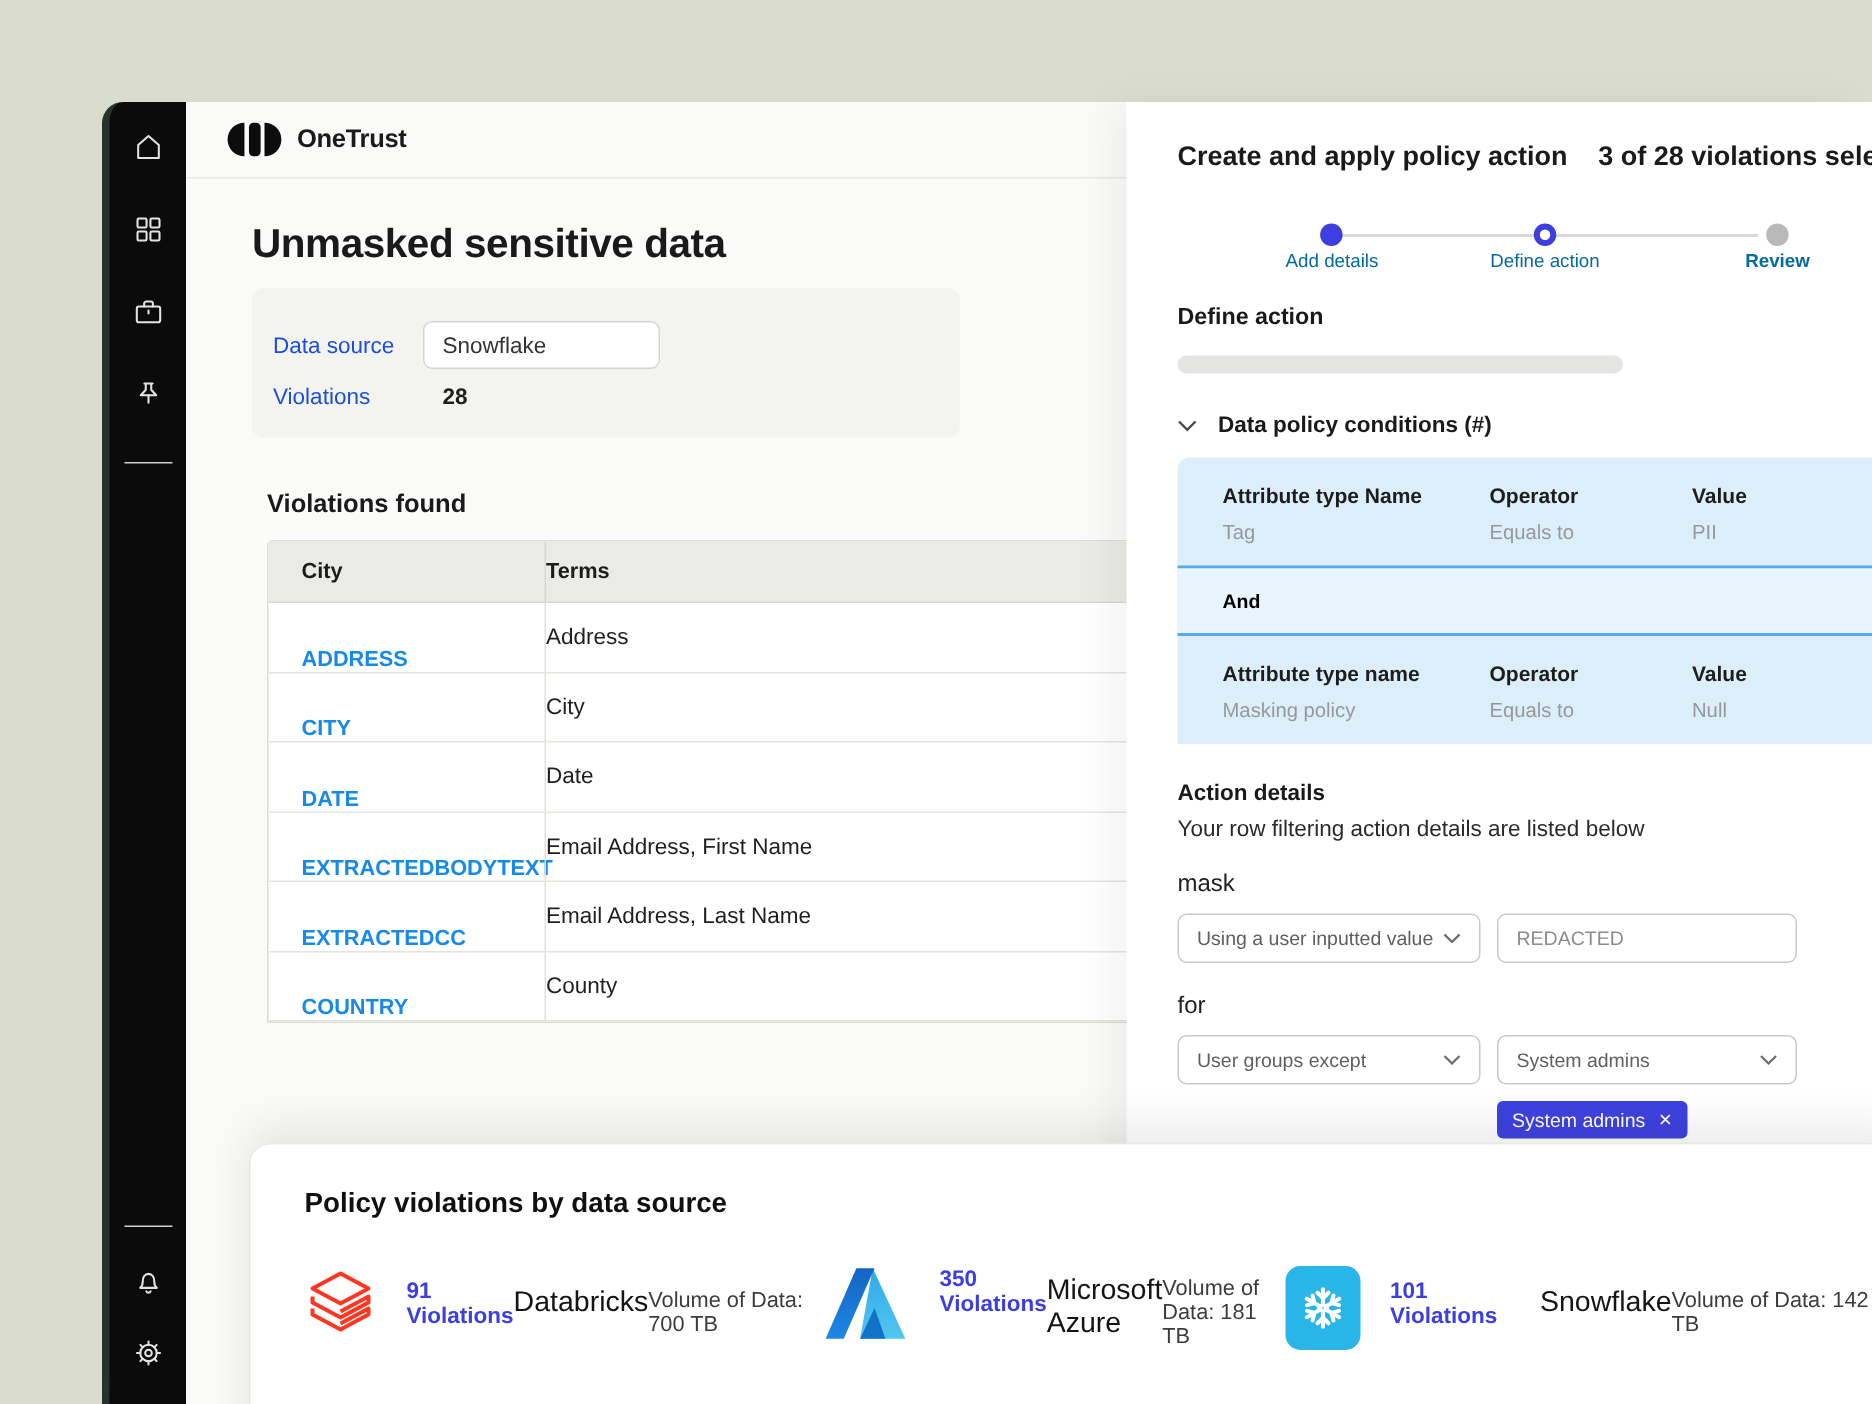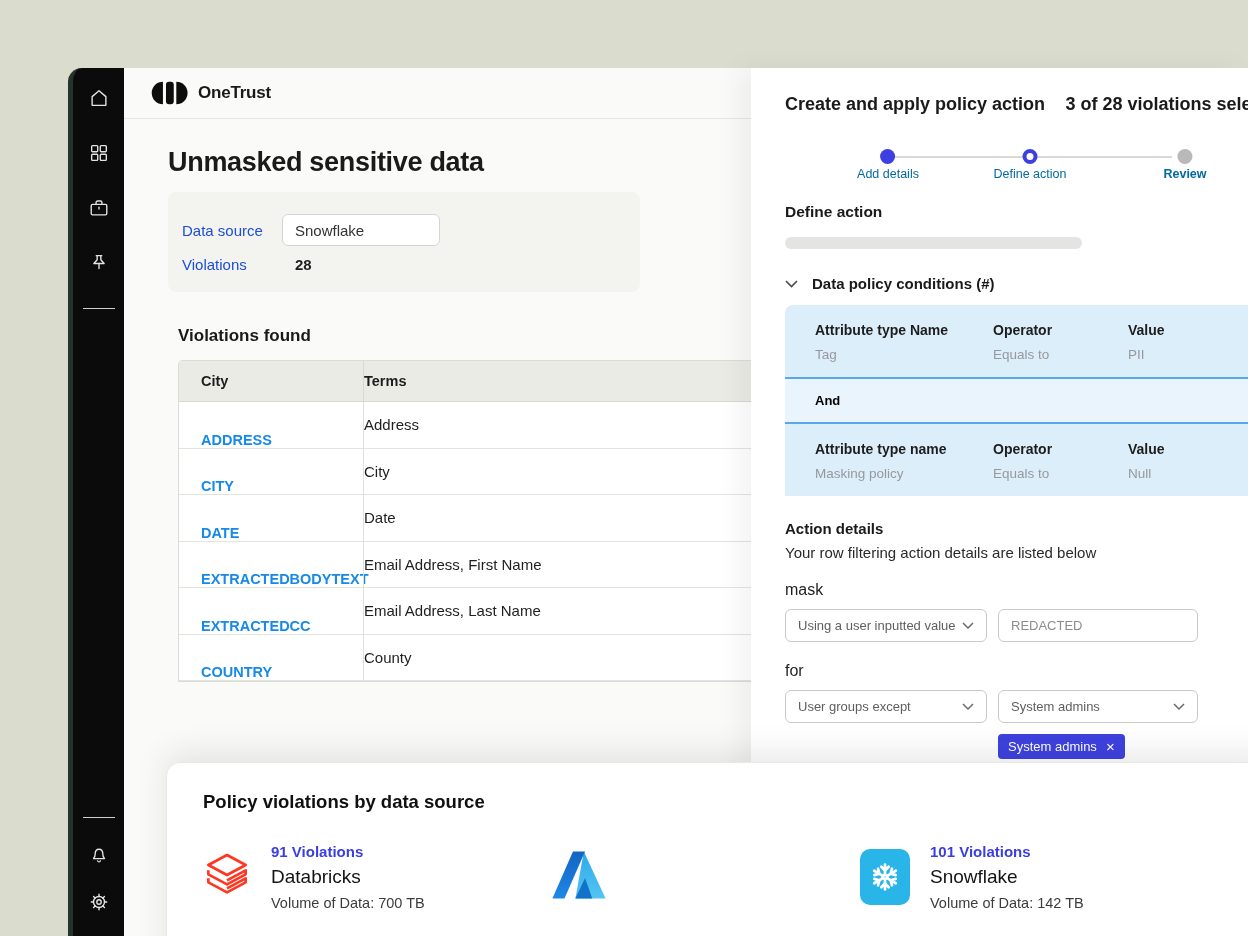--- a/index.html
+++ b/index.html
@@ -85,21 +85,21 @@
   .chip-x { margin-left:9px; font-size:15px; line-height:1; cursor:pointer; }
 
   
   .sources-card { position:absolute; left:166px; top:762px; right:-20px; height:220px; background:#fff; z-index:5;
                   border:1px solid #e9e9e4; border-radius:14px 0 0 0;
                   box-shadow:0 -10px 30px rgba(40,40,40,0.10); padding:28px 0 0 36px; }
   .sources-heading { font-size:18.5px; font-weight:bold; color:#101010; }
   .sources-row { display:flex; margin-top:30px; }
   .source-item { display:flex; align-items:center; gap:20px; }
   .src-1 { width:347px; } .src-2 { width:310px; }
-  .source-texts { display:flex; flex-direction:column; }
+  .source-texts { display:flex; flex-direction:row; }
   .src-violations { font-size:15px; font-weight:bold; color:#3b3ee2; }
   .src-name { font-size:19px; color:#141414; margin-top:6px; }
   .src-volume { font-size:14.5px; color:#3c3c3c; margin-top:7px; }
   .snowflake-badge { width:50px; height:56px; border-radius:10px; background:#29b5e8; display:flex; align-items:center; justify-content:center; }
 </style>
 </head>
 <body>
 
 <div class="sidebar">
   <div class="side-icon">
@@ -342,20 +342,25 @@
             <linearGradient id="azg2" x1="0" y1="0" x2="0" y2="1">
               <stop offset="0" stop-color="#2da9e9"></stop>
                 <stop offset="1" stop-color="#54c5f2"></stop>
             </linearGradient>
           </defs>
           <polygon points="56,4 92,82 42,82" fill="url(#azg2)"></polygon>
           <polygon points="38,4 58,4 24,82 4,82" fill="url(#azg1)"></polygon>
           <polygon points="58,48 42,82 70,82" fill="#1272c8"></polygon>
         </svg>
       </span>
+      <div class="source-texts">
+        <span class="src-violations">350 Violations</span>
+        <span class="src-name">Microsoft Azure</span>
+        <span class="src-volume">Volume of Data: 181 TB</span>
+      </div>
     </div>
     <div class="source-item">
       <span class="snowflake-badge">
         <svg width="34" height="34" viewBox="0 0 24 24" fill="none" stroke="#ffffff" stroke-width="1.9" stroke-linecap="round" stroke-linejoin="round">
           <g>
               <line x1="12" y1="3.2" x2="12" y2="9.6"></line>
               <path d="M9.4 4.8 L12 7.4 L14.6 4.8"></path>
             </g>
           <g transform="rotate(60 12 12)">
               <line x1="12" y1="3.2" x2="12" y2="9.6"></line>

